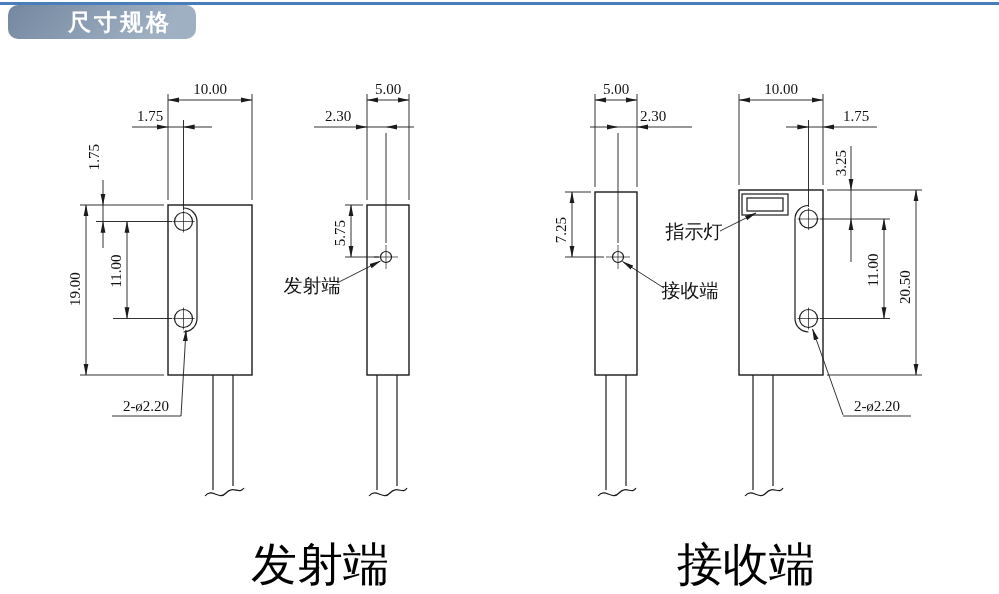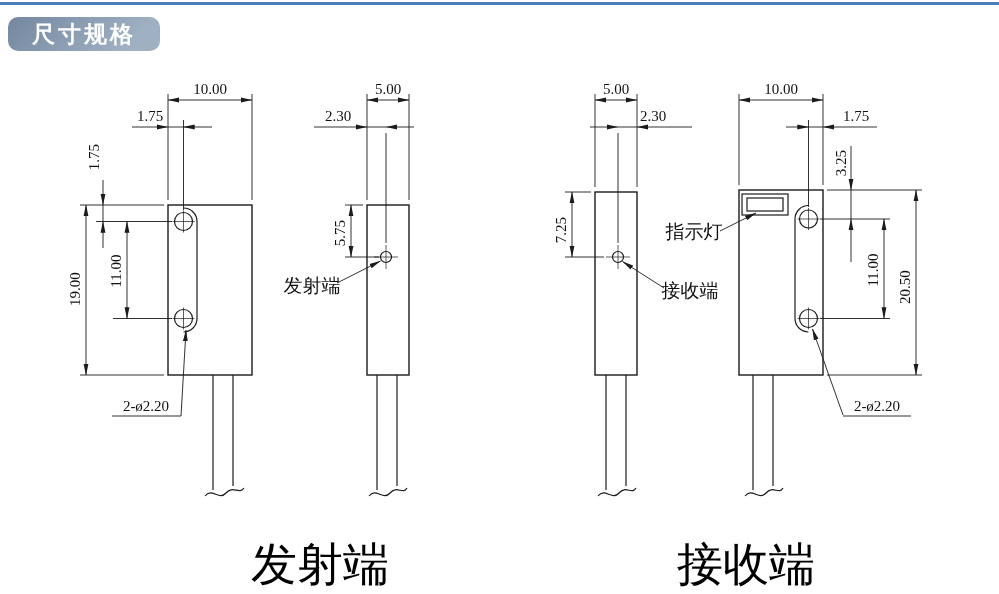--- a/index.html
+++ b/index.html
@@ -1,21 +1,21 @@
 <!DOCTYPE html>
 <html><head>
 <meta charset="utf-8">
 <style>
   html,body{margin:0;padding:0;background:#ffffff;}
   .stage{position:relative;width:999px;height:594px;background:#fff;overflow:hidden;
          font-family:"Liberation Serif",serif;}
   .topline{position:absolute;top:2px;left:0;width:100%;height:3px;background:#4a7ebb;}
-  .badge{position:absolute;top:17px;left:8px;width:152px;height:34px;border-radius:10px;
+  .badge{position:absolute;top:5px;left:8px;width:152px;height:34px;border-radius:10px;
          background:linear-gradient(135deg,#74879f 0%,#9fb0c3 80%);
-         display:flex;align-items:center;justify-content:center;}
+         display:flex;align-items:center;justify-content:center;padding-left:36px;}
   .badge span{color:#ffffff;font-size:23px;font-weight:bold;letter-spacing:3px;
          font-family:"Liberation Sans",sans-serif;}
   svg{position:absolute;top:0;left:0;}
   .o{fill:#ffffff;stroke:#1b1b1b;stroke-width:1.4;}
   .e{fill:none;stroke:#1b1b1b;stroke-width:1.2;}
   .d{fill:none;stroke:#1b1b1b;stroke-width:0.9;}
   .c{fill:none;stroke:#1b1b1b;stroke-width:0.7;}
   text.dt{font:15px "Liberation Serif",serif;fill:#111;}
   text.lb{font:19px "Liberation Serif",serif;fill:#111;}
   text.cap{font:46px "Liberation Serif",serif;fill:#000;}

